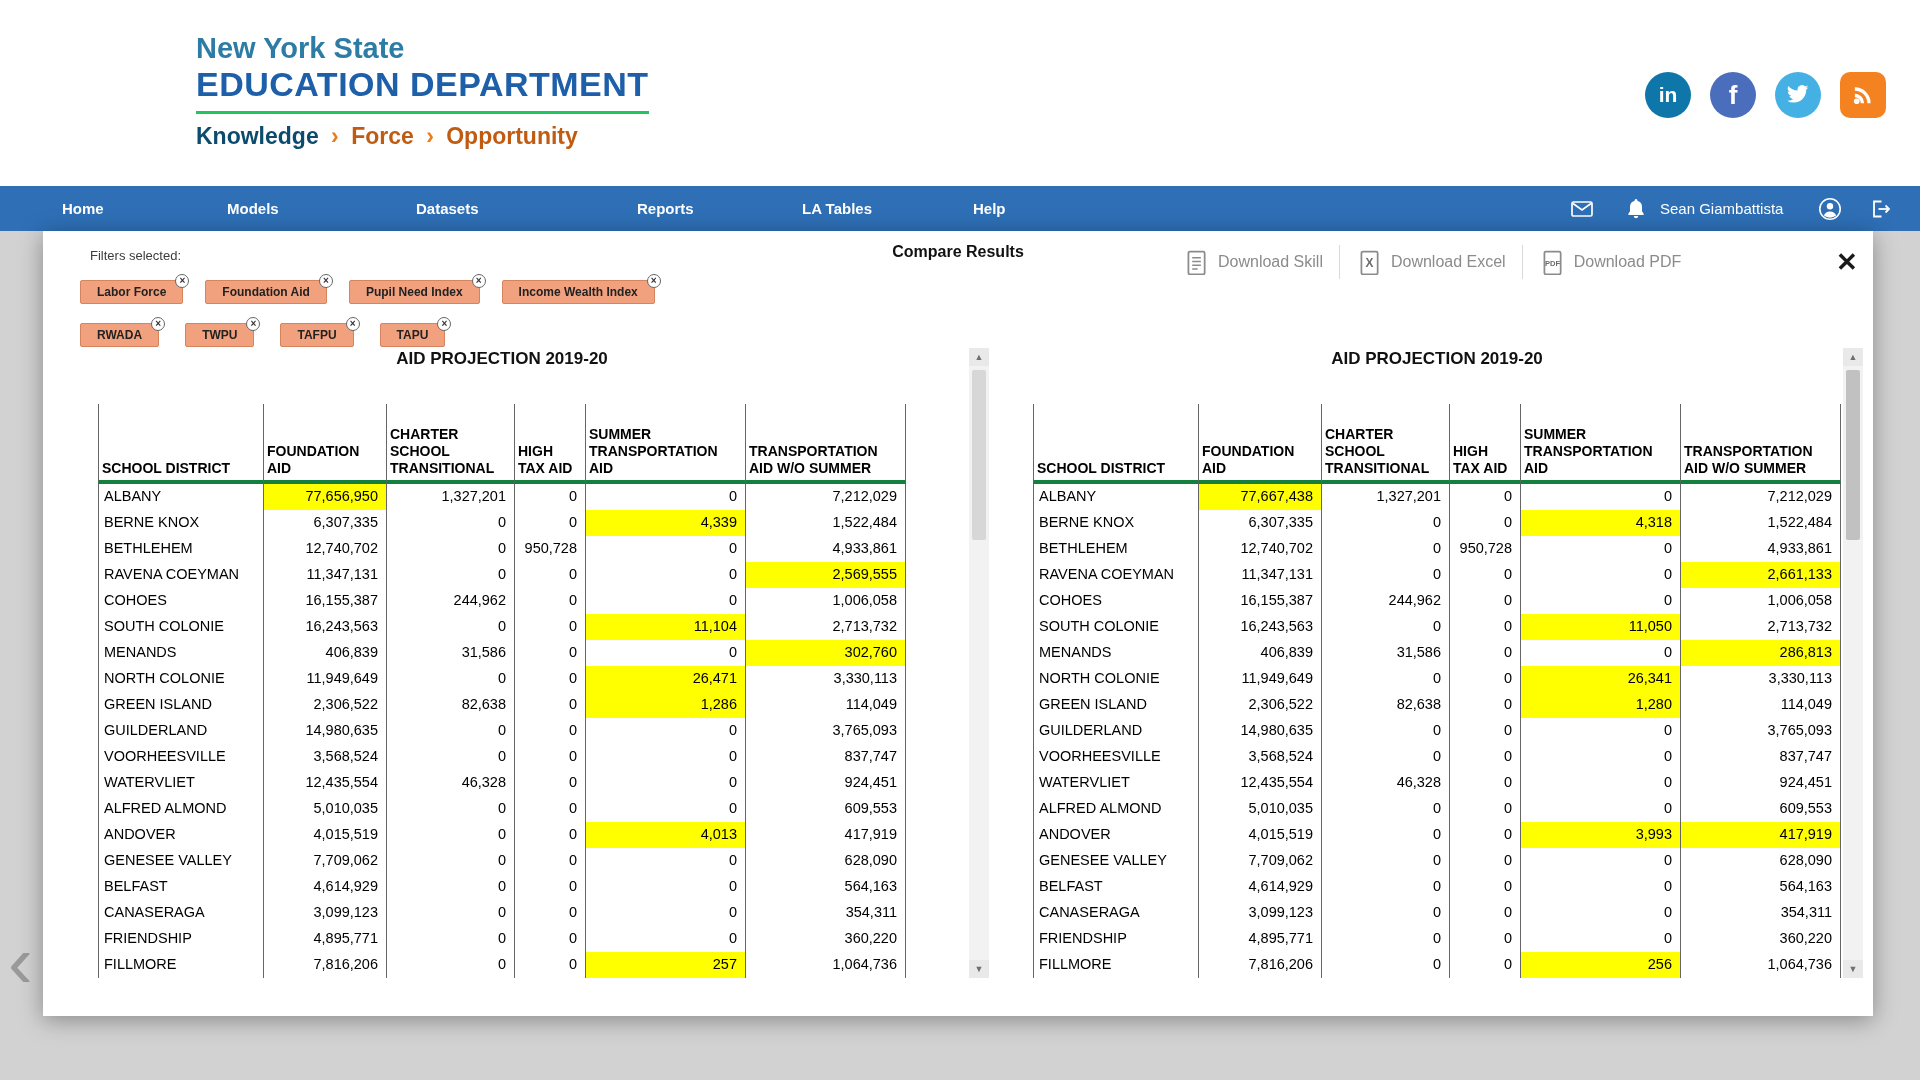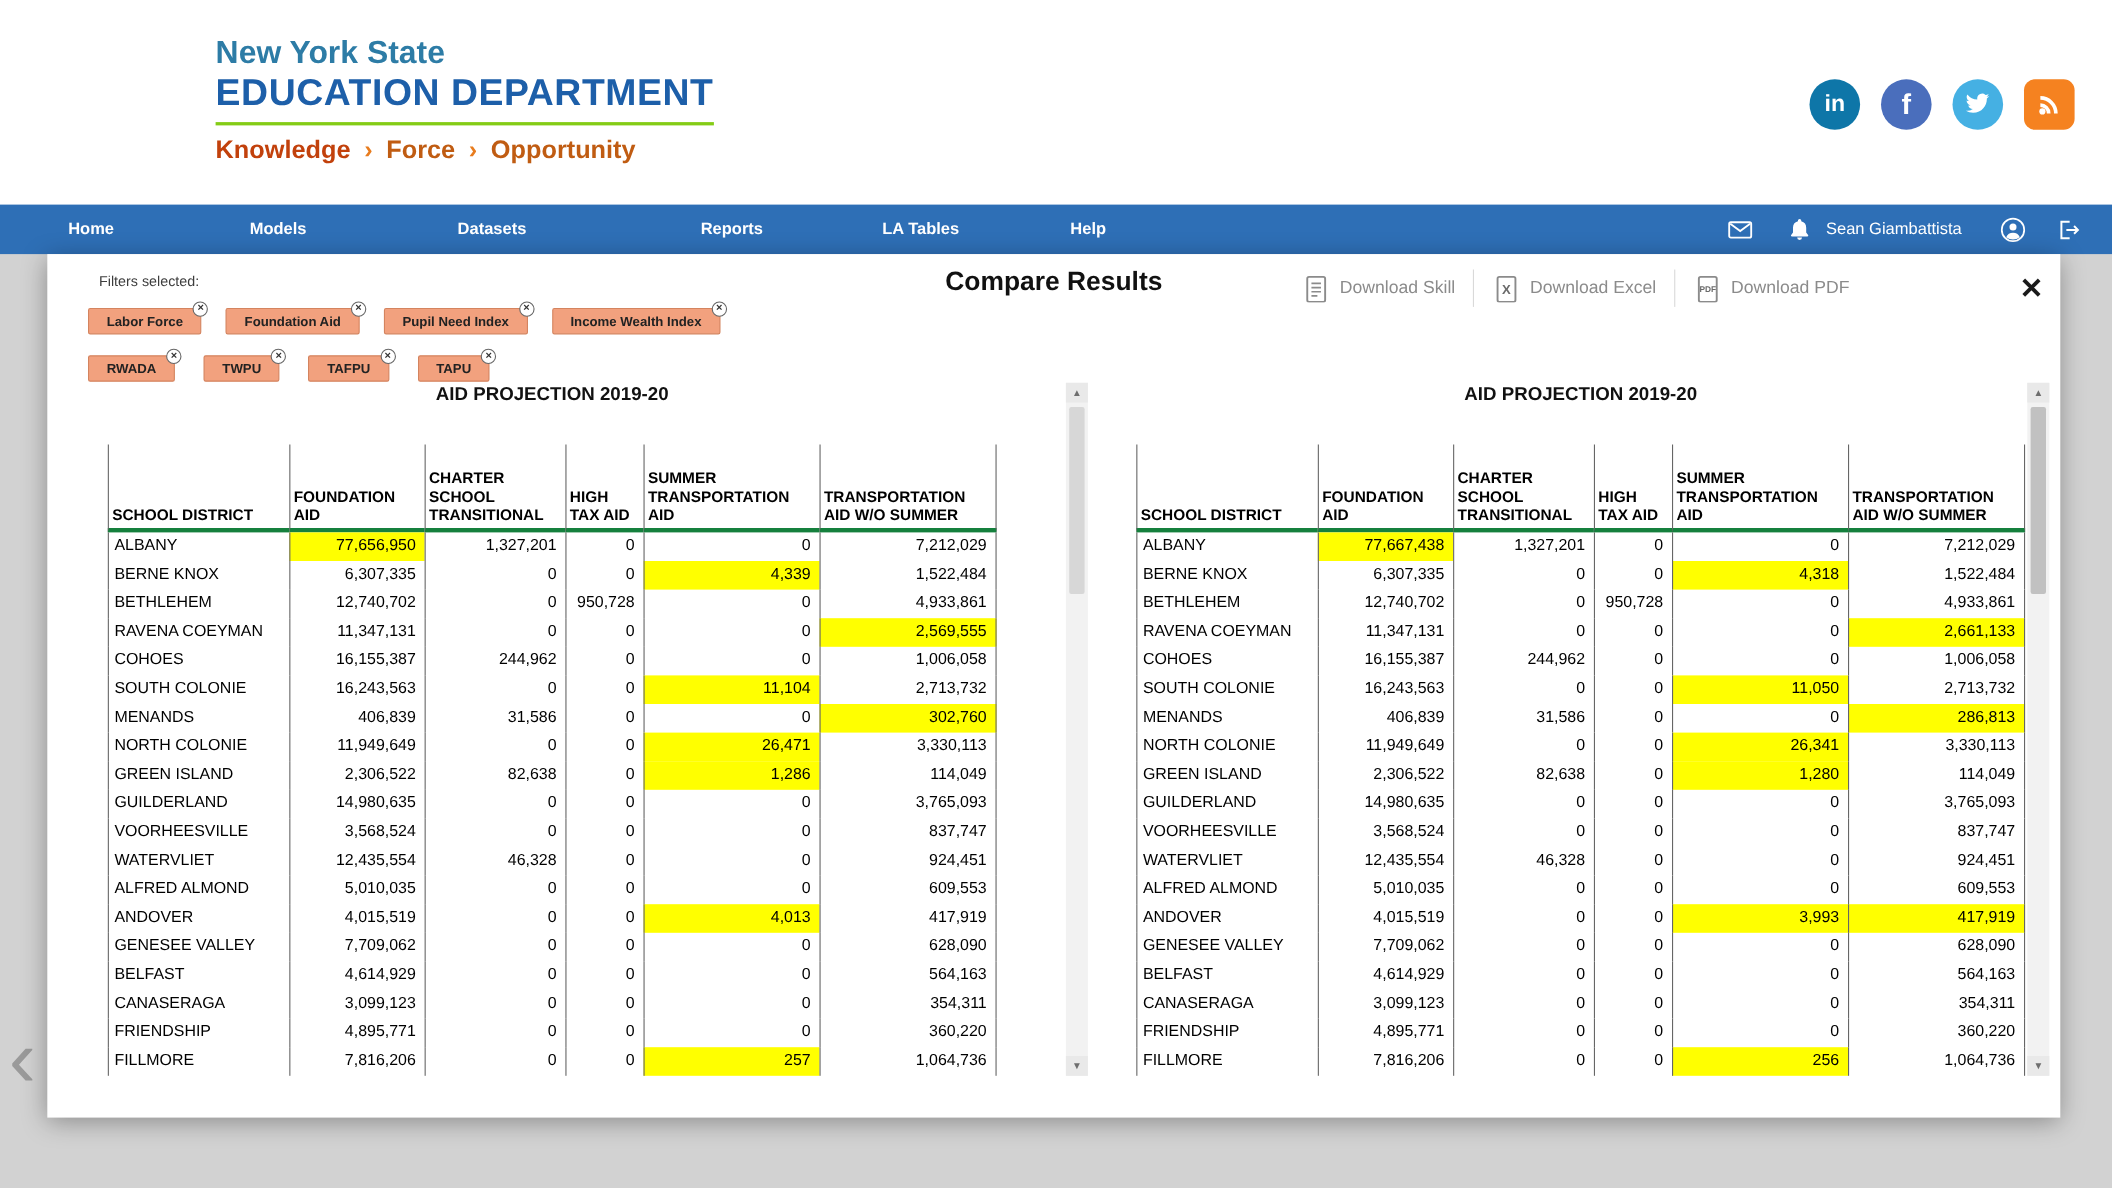--- a/index.html
+++ b/index.html
@@ -12,23 +12,23 @@
   .logo-state { position:absolute; left:-6px; top:14px; width:132px; height:118px; background:#7ba3cf;
     clip-path:polygon(0 38%, 28% 30%, 62% 18%, 100% 2%, 96% 55%, 100% 82%, 62% 100%, 18% 92%, 2% 74%); }
   .logo-box { position:absolute; left:10px; top:4px; width:112px; height:112px; background:#16355e;
     border-radius:4px; box-shadow:3px 5px 8px rgba(0,0,0,.35); color:#fff; }
   .logo-nys { position:absolute; left:12px; top:8px; font-size:37px; font-weight:bold; letter-spacing:1px; }
   .logo-ed  { position:absolute; left:12px; top:46px; font-size:37px; font-weight:bold; letter-spacing:6px; }
   .logo-gov { position:absolute; right:12px; bottom:8px; font-size:16px; font-weight:bold; }
   .org-block { position:absolute; left:196px; top:32px; }
   .org1 { color:#2d7ca6; font-size:29px; font-weight:600; }
   .org2 { color:#1d5fa9; font-size:34px; font-weight:700; letter-spacing:.5px; display:inline-block;
-          padding-bottom:7px; border-bottom:3px solid #84cc16; }
+          padding-bottom:7px; border-bottom:3px solid #22c55e; }
   .tagline { margin-top:9px; font-size:23px; font-weight:700; }
-  .tg-k { color:#c2410c; }
+  .tg-k { color:#0c4a6e; }
   .tg-sep { color:#e87c1e; padding:0 6px; font-weight:bold; }
   .tg-o { color:#c05c12; }
   .social { position:absolute; right:34px; top:72px; display:flex; gap:19px; }
   .soc { width:46px; height:46px; border-radius:50%; display:flex; align-items:center; justify-content:center;
          color:#fff; font-weight:bold; cursor:pointer; }
   .soc.linkedin { background:#0e76a8; font-size:21px; }
   .soc.facebook { background:#4a6ebc; font-size:26px; }
   .soc.twitter  { background:#45b0e3; }
   .soc.rss      { background:#f58220; border-radius:10px; }
 
@@ -45,21 +45,21 @@
   .nav-user { position:absolute; left:1660px; top:0; height:46px; line-height:46px; color:#fff; font-size:15px; }
 
   
   .backdrop { position:absolute; left:0; top:231px; width:1920px; height:849px; background:#d2d2d2; z-index:4; }
   .bg-chevron { position:absolute; left:8px; top:925px; font-size:74px; color:#9a9a9a; z-index:5; line-height:1; cursor:pointer; }
 
   
   .modal { position:absolute; left:43px; top:231px; width:1830px; height:785px; background:#fff;
            box-shadow:0 4px 22px rgba(0,0,0,.35); z-index:6; }
   .filters-label { position:absolute; left:47px; top:17px; font-size:13px; color:#3c3c3c; }
-  .modal-title { position:absolute; left:0; top:12px; width:1830px; text-align:center; font-size:24px; font-weight:bold; color:#111; }
+  .modal-title { position:absolute; left:0; top:12px; width:1830px; text-align:center; font-size:16px; font-weight:bold; color:#111; }
   .downloads { position:absolute; left:1140px; top:8px; height:46px; display:flex; align-items:center; gap:16px; }
   .dl-btn { display:flex; align-items:center; gap:9px; cursor:pointer; }
   .dl-label { font-size:16px; color:#8b8b8b; }
   .dl-divider { width:1px; height:34px; background:#d9d9d9; }
   .modal-close { position:absolute; left:1793px; top:16px; font-size:26px; font-weight:bold; color:#1a1a1a; cursor:pointer; }
 
   .chips-row { position:absolute; display:flex; }
   .chips-row.r1 { left:37px; top:49px; gap:22px; }
   .chips-row.r2 { left:37px; top:92px; gap:26px; }
   .chip { position:relative; background:var(--chip,#f2a17e); border:1px solid #d4845f; border-radius:2px;

